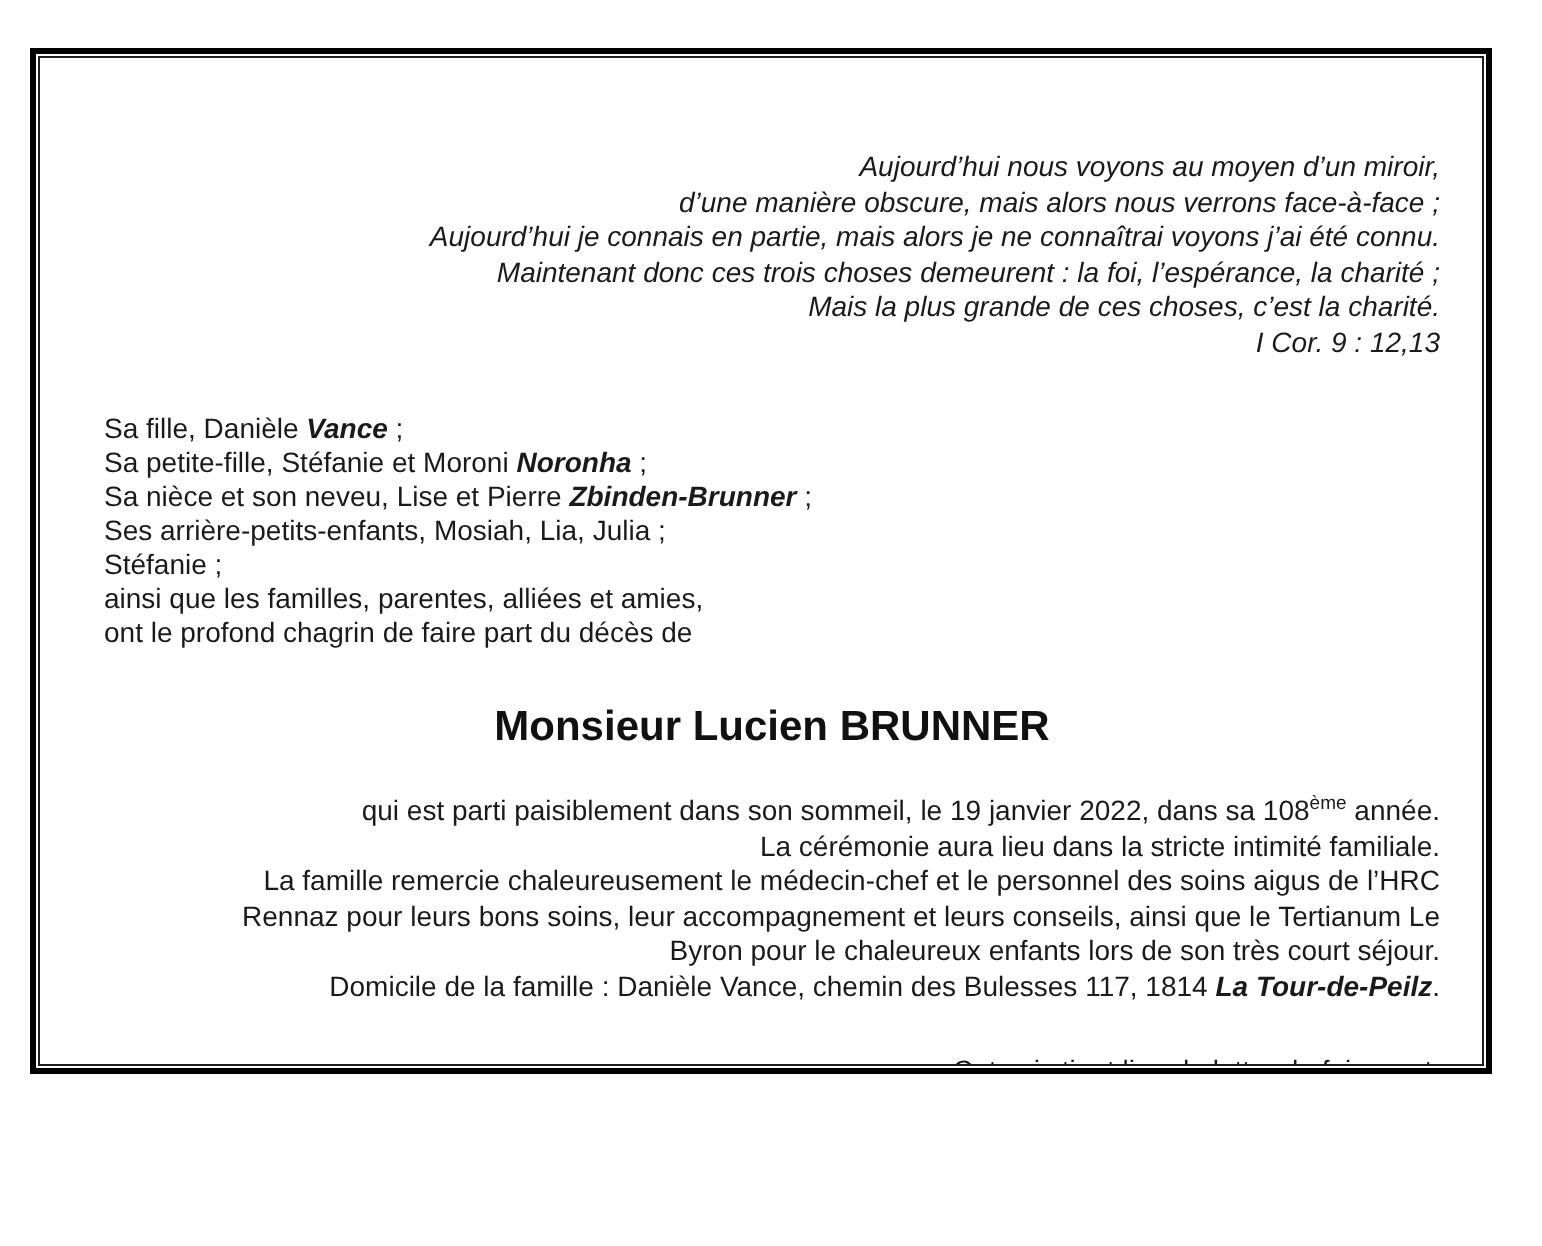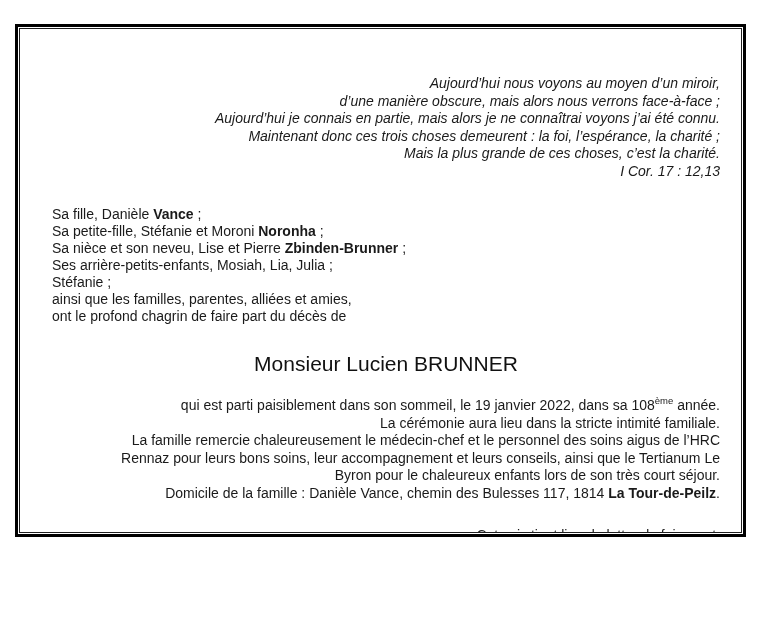--- a/index.html
+++ b/index.html
@@ -48,26 +48,27 @@
     font-style: italic;
     line-height: 17.6px;
   }
   .family {
     margin-top: 25px;
     line-height: 17.1px;
     text-align: left;
   }
   .bold {
     font-weight: bold;
+    font-style: italic;
   }
   .title {
     margin: 27px 0 0 0;
     text-align: center;
     font-size: 21px;
-    font-weight: normal;
+    font-weight: bold;
     line-height: 24px;
     color: #111111;
   }
   .bodytext {
     margin-top: 21px;
     line-height: 17.5px;
     text-align: right;
   }
   .bodytext sup {
     font-size: 9.5px;
@@ -84,21 +85,21 @@
 <div class="frame-outer">
   <div class="frame-inner">
     <div class="content">
 
       <div class="quote">
         <div>Aujourd’hui nous voyons au moyen d’un miroir,</div>
         <div>d’une manière obscure, mais alors nous verrons face-à-face ;</div>
         <div>Aujourd’hui je connais en partie, mais alors je ne connaîtrai voyons j’ai été connu.</div>
         <div>Maintenant donc ces trois choses demeurent : la foi, l’espérance, la charité ;</div>
         <div>Mais la plus grande de ces choses, c’est la charité.</div>
-        <div>I Cor. 17 : 12,13</div>
+        <div>I Cor. 9 : 12,13</div>
       </div>
 
       <div class="family">
         <div><span>Sa fille, Danièle </span><span class="bold">Vance</span><span> ;</span></div>
         <div><span>Sa petite-fille, Stéfanie et Moroni </span><span class="bold">Noronha</span><span> ;</span></div>
         <div><span>Sa nièce et son neveu, Lise et Pierre </span><span class="bold">Zbinden-Brunner</span><span> ;</span></div>
         <div><span>Ses arrière-petits-enfants, Mosiah, Lia, Julia ;</span><span class="bold"></span><span></span></div>
         <div><span>Stéfanie ;</span><span class="bold"></span><span></span></div>
         <div><span>ainsi que les familles, parentes, alliées et amies,</span><span class="bold"></span><span></span></div>
         <div><span>ont le profond chagrin de faire part du décès de</span><span class="bold"></span><span></span></div>

